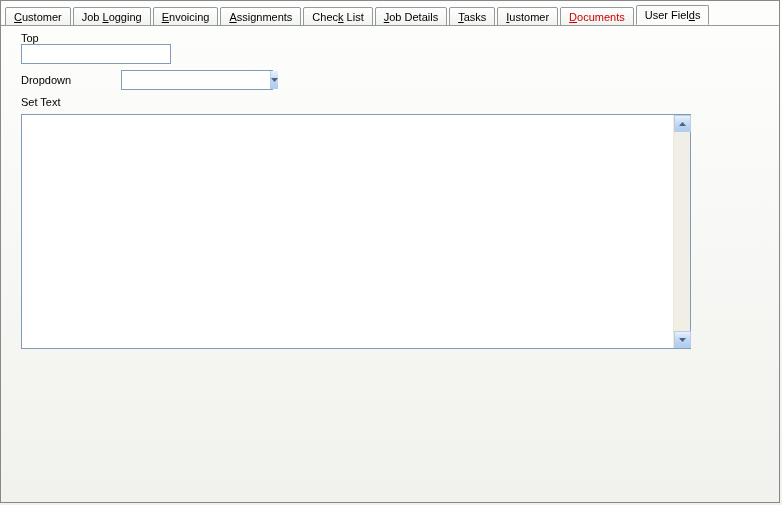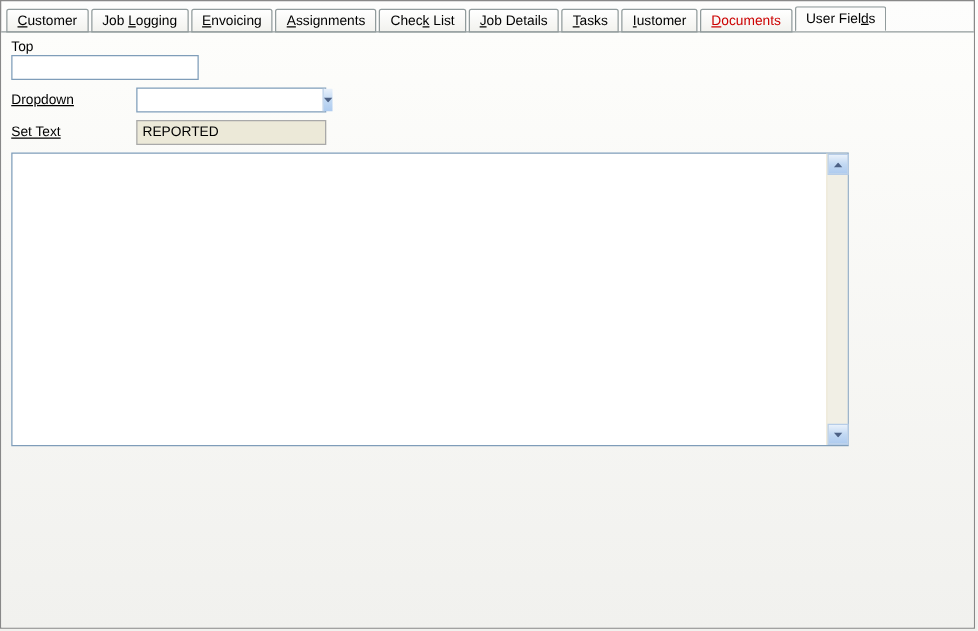--- a/index.html
+++ b/index.html
@@ -48,29 +48,29 @@
     height: 20px;
     top: 0;
   }
   .tab .ul { text-decoration: underline; }
   .tab.red { color: #cc0000; }
   .panel {
     position: absolute;
     left: 0; right: 0; bottom: 0;
     top: 24px;
     border-top: 1px solid #919b9c;
-    padding: 6px 8px;
+    padding: 6px 20px;
     background: linear-gradient(to bottom, #fdfdfb 0%, #f1f1ee 100%);
   }
   .row {
     display: flex;
     align-items: center;
     margin-bottom: 6px;
   }
-  .label-inline { width: 100px; text-decoration: underline; }
+  .label-inline { width: 100px; }
   .text-input {
     border: 1px solid #7f9db9;
     background: #fff;
     height: 20px;
     padding: 1px 3px;
     font: inherit;
   }
   .top-input { width: 150px; }
   .dropdown {
     display: inline-flex;
@@ -175,21 +175,20 @@
         <div class="dropdown-btn">
           <svg width="7" height="4" viewBox="0 0 7 4">
               <path d="M0 0 L7 0 L3.5 4 Z" fill="#4d6185"></path>
             </svg>
         </div>
       </div>
     </div>
 
     <div class="row">
       <span class="label-inline">Set Text</span>
-      <div class="readonly-field">REPORTED</div>
     </div>
 
     <div class="freetext-wrap">
       <div class="freetext-box">
         <textarea class="ft-text" style=""></textarea>
         <div class="ft-scrolltrack">
           <div class="scroll-btn up">
             <svg width="7" height="4" viewBox="0 0 7 4">
                 <path d="M3.5 0 L7 4 L0 4 Z" fill="#4d6185"></path>
               </svg>

